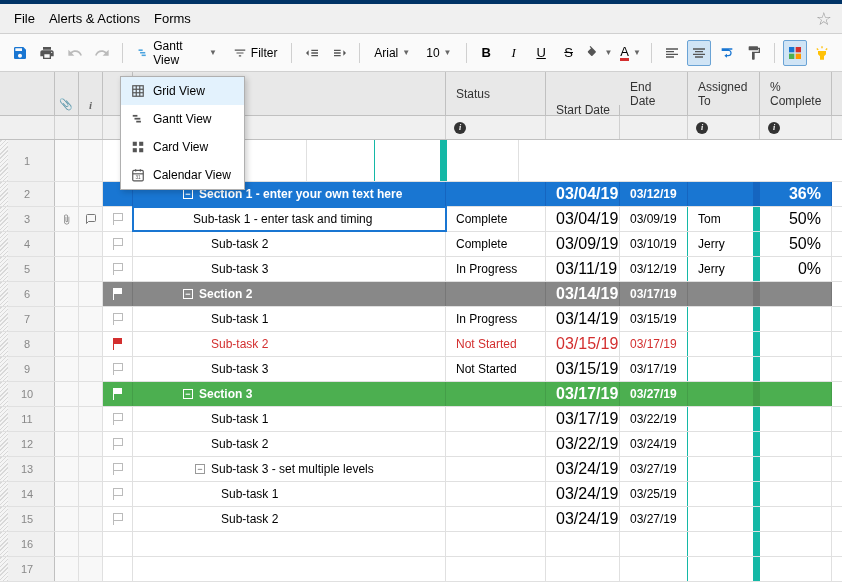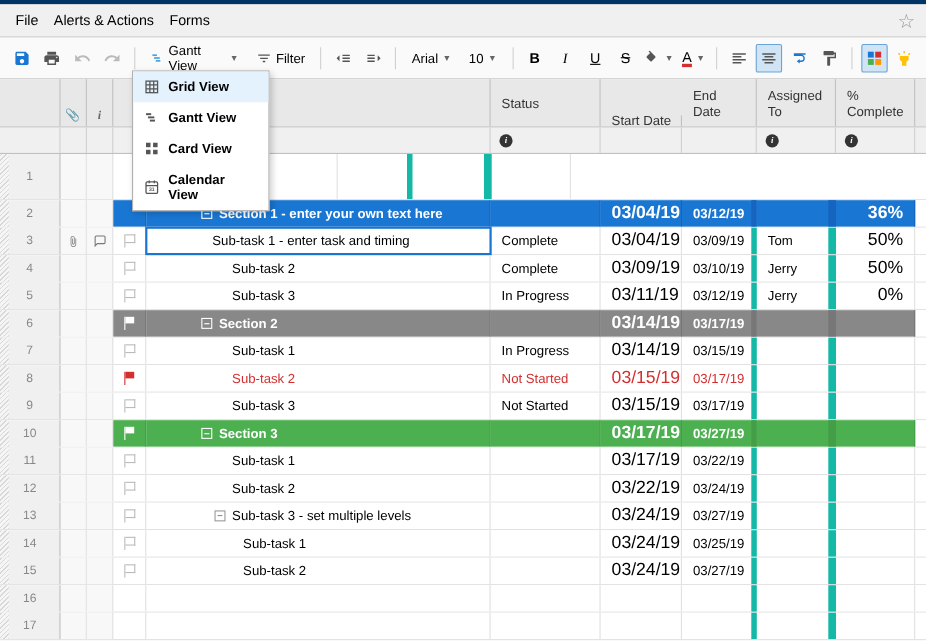--- a/index.html
+++ b/index.html
@@ -37,35 +37,35 @@
     
     .grid-row { height: 25px; display: flex; border-bottom: 1px solid #e0e0e0; background: #fff; }
     .rownum-col { width: 55px; border-right: 1px solid #c0c0c0; display: flex; align-items: center; justify-content: center; font-size: 11px; color: #888; background: #f0f0f0; position: relative; }
     .rownum-col::before { content: ''; position: absolute; left: 0; top: 0; bottom: 0; width: 8px; background: repeating-linear-gradient(-45deg, #d8d8d8 0, #d8d8d8 1px, #f5f5f5 1px, #f5f5f5 3px); }
     .attach-col { width: 24px; border-right: 1px solid #e0e0e0; display: flex; align-items: center; justify-content: center; background: #f8f8f8; }
     .comment-col { width: 24px; border-right: 1px solid #e0e0e0; display: flex; align-items: center; justify-content: center; background: #f8f8f8; }
     .flag-col { width: 30px; border-right: 1px solid #e0e0e0; display: flex; align-items: center; justify-content: center; }
     .name-col { width: 313px; border-right: 1px solid #e0e0e0; display: flex; align-items: center; padding: 0 8px; font-size: 12px; }
     .status-col { width: 100px; border-right: 1px solid #e0e0e0; display: flex; align-items: center; padding: 0 10px; font-size: 12px; }
     .start-col { width: 74px; border-right: 1px solid #e0e0e0; display: flex; align-items: center; padding: 0 10px; font-size: 16px; }
-    .end-col { width: 68px; border-right: 5px solid #14b8a6; display: flex; align-items: center; padding: 0 10px; font-size: 12px; }
+    .end-col { width: 68px; border-right: 1px solid #14b8a6; display: flex; align-items: center; padding: 0 10px; font-size: 12px; }
     .assigned-col { width: 72px; border-right: 7px solid #14b8a6; display: flex; align-items: center; padding: 0 10px; font-size: 12px; }
     .pct-col { width: 72px; border-right: 1px solid #e0e0e0; display: flex; align-items: center; padding: 0 10px; font-size: 16px; justify-content: flex-end; }
     
     .section-blue .flag-col, .section-blue .name-col, .section-blue .status-col, .section-blue .start-col, .section-blue .end-col, .section-blue .assigned-col, .section-blue .pct-col { background: #1976d2; color: #fff; font-weight: bold; border-right-color: #1565c0; }
     .section-gray .flag-col, .section-gray .name-col, .section-gray .status-col, .section-gray .start-col, .section-gray .end-col, .section-gray .assigned-col, .section-gray .pct-col { background: #888; color: #fff; font-weight: bold; border-right-color: #777; }
     .section-green .flag-col, .section-green .name-col, .section-green .status-col, .section-green .start-col, .section-green .end-col, .section-green .assigned-col, .section-green .pct-col { background: #4caf50; color: #fff; font-weight: bold; border-right-color: #449e48; }
     
     .collapse-icon { width: 10px; height: 10px; border: 1px solid currentColor; display: inline-flex; align-items: center; justify-content: center; font-size: 9px; line-height: 1; margin-right: 6px; }
     .indent-2 { padding-left: 60px !important; }
     
     .selected-cell { outline: 2px solid #1976d2; outline-offset: -1px; }
     .link-blue { color: #1976d2; text-decoration: underline; font-style: italic; cursor: pointer; }
     
-    .view-dropdown { position: absolute; top: 64px; left: 120px; width: 125px; background: #fff; border: 1px solid #b0b0b0; box-shadow: 2px 2px 6px rgba(0,0,0,0.2); z-index: 1000; font-size: 12px; font-weight: bold; }
+    .view-dropdown { position: absolute; top: 76px; left: 120px; width: 125px; background: #fff; border: 1px solid #b0b0b0; box-shadow: 2px 2px 6px rgba(0,0,0,0.2); z-index: 1000; font-size: 12px; }
     .view-item { padding: 7px 10px; display: flex; align-items: center; gap: 8px; cursor: pointer; }
     .view-item.highlighted { background: #e3f2fd; }
     .view-icon { width: 14px; height: 14px; display: flex; align-items: center; justify-content: center; }
     .flag-outline { border-left: 1.5px solid #bbb; width: 10px; height: 12px; position: relative; }
     .flag-outline::after { content: ''; position: absolute; left: 0; top: 0; width: 8px; height: 6px; border: 1.5px solid #bbb; border-left: none; }
     .flag-filled-white { border-left: 1.5px solid #fff; width: 10px; height: 12px; position: relative; }
     .flag-filled-white::after { content: ''; position: absolute; left: 0; top: 0; width: 8px; height: 6px; background: #fff; }
     .flag-filled-red { border-left: 1.5px solid #d32f2f; width: 10px; height: 12px; position: relative; }
     .flag-filled-red::after { content: ''; position: absolute; left: 0; top: 0; width: 8px; height: 6px; background: #d32f2f; }
     

